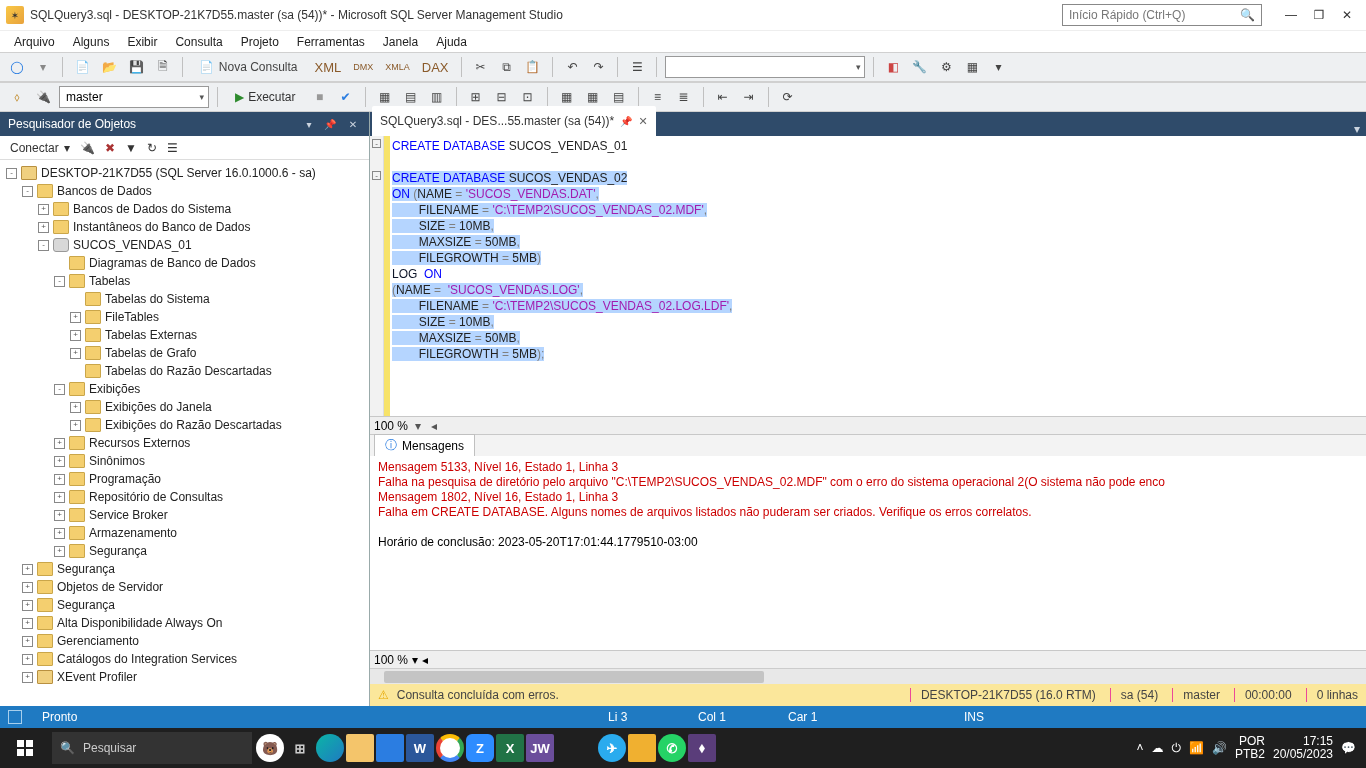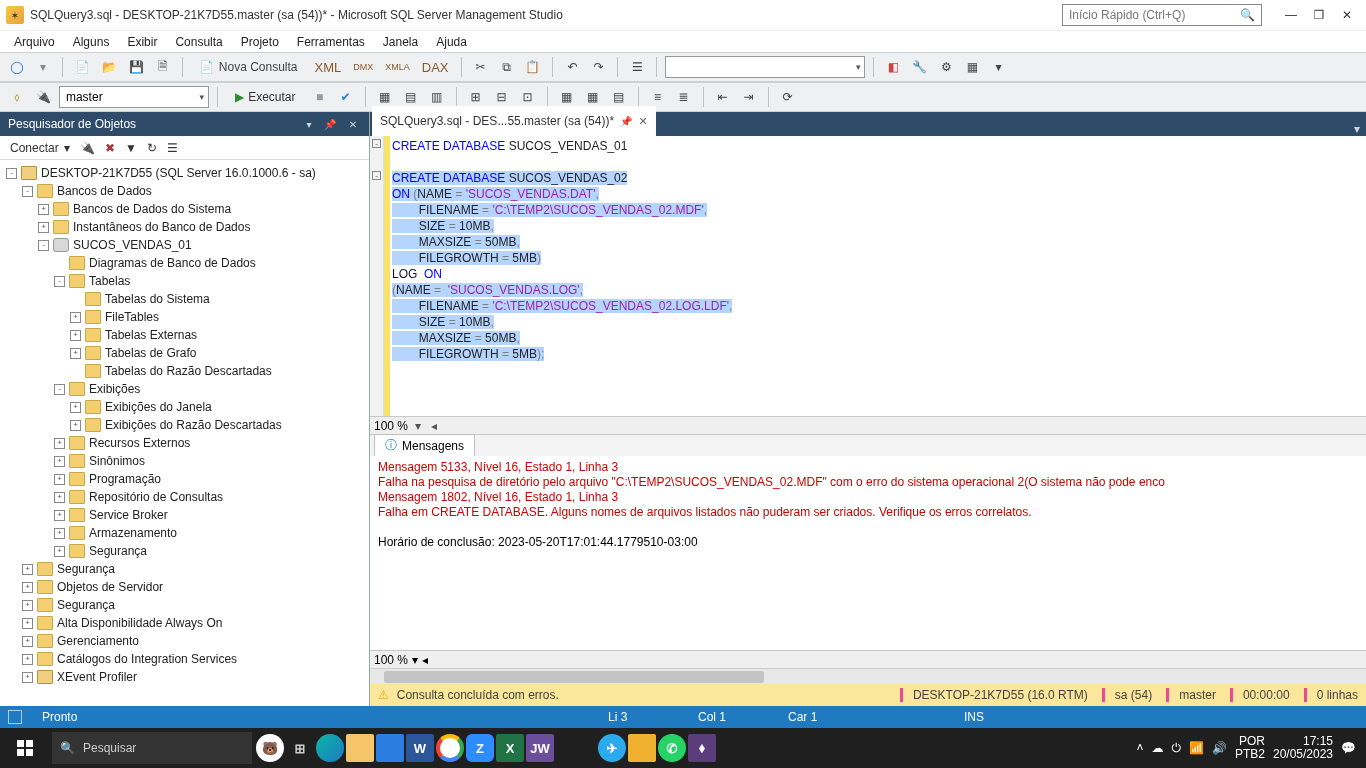--- a/index.html
+++ b/index.html
@@ -69,21 +69,21 @@
 .messages{flex:1; background:#fff; font-family:Consolas,monospace; font-size:12px; line-height:15px; padding:4px 8px; overflow:hidden; white-space:pre;}
 .messages .err{color:#cc0000;}
 .zoombar2{height:18px; background:#efefef; display:flex; align-items:center; padding:0 4px; gap:4px; border-top:1px solid #c8c8c8;}
 .hscroll2{height:16px; background:#e8e8e8; border-top:1px solid #ccc; position:relative;}
 .hscroll2 .thumb{position:absolute; left:14px; top:2px; height:12px; width:380px; background:#c4c4c4; border-radius:2px;}
 
 
 .query-status{height:22px; background:#fbe79b; display:flex; align-items:center; padding:0 8px; gap:8px; color:#444;}
 .query-status .warn-icon{color:#e6a800;}
 .query-status .right{margin-left:auto; display:flex; gap:14px;}
-.query-status .right span{border-left:3px solid #ec4899; padding-left:10px;}
+.query-status .right span{border-left:1px solid #ec4899; padding-left:10px;}
 
 
 .ide-status{position:absolute; bottom:40px; left:0; right:0; height:22px; background:#1f7ac2; color:#fff; display:flex; align-items:center; padding:0 8px; gap:20px;}
 .ide-status .box{width:14px;height:14px;border:1px solid #a7cfec;}
 .ide-status .seg{position:absolute;}
 
 
 .taskbar{position:absolute; bottom:0; left:0; right:0; height:40px; background:#1f1f1f; display:flex; align-items:center; padding:0 2px; gap:2px;}
 .taskbar .start{width:46px; height:40px; display:flex; align-items:center; justify-content:center; color:#fff;}
 .taskbar .search{flex:0 0 200px; height:32px; margin:4px 2px; background:#333; display:flex; align-items:center; padding:0 8px; gap:8px; color:#ccc;}

